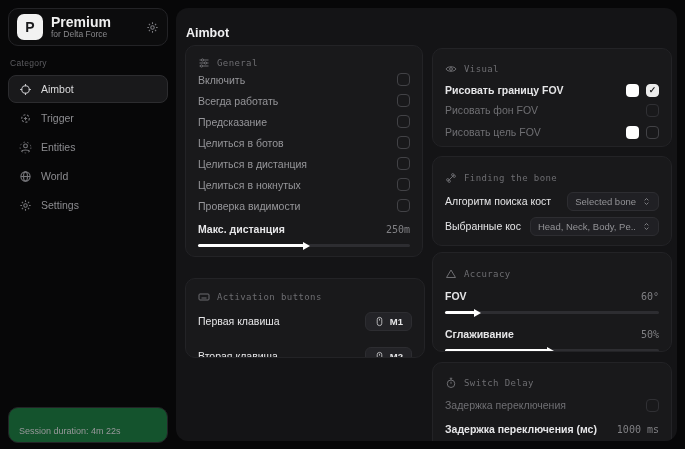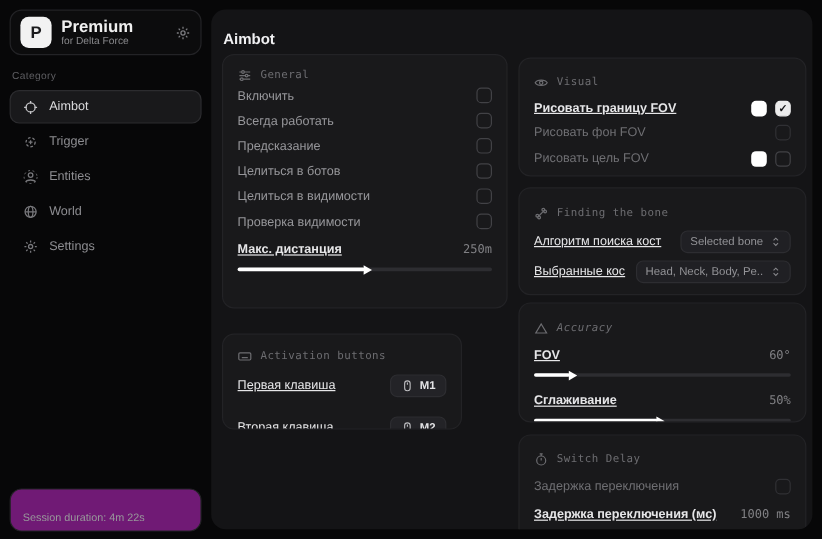--- a/index.html
+++ b/index.html
@@ -37,59 +37,59 @@
     height:28px; display:flex; align-items:center; gap:9px;
     padding:0 10px; border-radius:8px; font-size:10.5px; color:#8d8d91;
     border:1px solid transparent; cursor:pointer;
   }
   .nav-item .nv-icon { color:#77777b; }
   .nav-item.active { border-color:#2c2c2f; background:#19191b; color:#dadadc; }
   .nav-item.active .nv-icon { color:#c7c7ca; }
 
   .session-card {
     position:absolute; left:0; bottom:0; width:160px; height:36px;
-    border:1px solid #232326; border-radius:10px; background:#701a75;
+    border:1px solid #232326; border-radius:10px; background:#14532d;
     display:flex; align-items:flex-end; padding:6px 10px;
   }
   .session-text { font-size:9px; color:#98989b; }
 
   
   .main {
     position:absolute; left:176px; top:8px; width:501px; height:433px;
     background:#141416; border-radius:12px; overflow:hidden;
   }
   .main-title { position:absolute; left:10px; top:18px; font-size:12.5px; font-weight:bold; color:#f0f0f2; }
 
   .panel {
     position:absolute; background:#19191b; border:1px solid #232326;
     border-radius:10px; padding:0 12px; overflow:hidden;
   }
   .p-general   { left:9px;   top:37px;  width:238px; height:212px; }
-  .p-activation{ left:9px;   top:270px; width:200px; height:80px; }
+  .p-activation{ left:9px;   top:270px; width:240px; height:80px; }
   .p-visual    { left:256px; top:40px;  width:240px; height:99px; }
   .p-bone      { left:256px; top:148px; width:240px; height:90px; }
   .p-accuracy  { left:256px; top:244px; width:240px; height:100px; }
   .p-switch    { left:256px; top:354px; width:240px; height:92px; }
 
   .panel-header {
     display:flex; align-items:center; gap:7px;
     font-family:"DejaVu Sans Mono", monospace;
     font-size:9px; color:#6d6d71; letter-spacing:.4px;
   }
   .panel-header .ph-icon { color:#6d6d71; }
   .p-general .panel-header { margin-top:11px; }
   .p-activation .panel-header { margin-top:12px; }
   .p-visual .panel-header { margin-top:14px; }
   .p-bone .panel-header { margin-top:15px; }
-  .p-accuracy .panel-header { margin-top:15px;font-style:italic; }
+  .p-accuracy .panel-header { margin-top:15px; }
   .p-switch .panel-header { margin-top:14px; }
 
   .row { display:flex; align-items:center; justify-content:space-between; }
   .row-label { font-size:10.5px; color:#96969a; }
-  .row-label.bright { color:#e6e6e8;text-decoration:underline; }
+  .row-label.bright { color:#e6e6e8; }
   .row-label.dim { color:#6f6f73; }
 
   .toggle-row { height:21px; }
   .p-general .toggle-row:first-of-type { margin-top:8px; }
 
   .checkbox {
     width:13px; height:13px; border-radius:4px;
     border:1.5px solid #424246; flex-shrink:0; cursor:pointer;
     display:flex; align-items:center; justify-content:center;
   }
@@ -230,21 +230,25 @@
     </div>
     <div class="row toggle-row">
       <span class="row-label">Предсказание</span>
       <span class="checkbox"></span>
     </div>
     <div class="row toggle-row">
       <span class="row-label">Целиться в ботов</span>
       <span class="checkbox"></span>
     </div>
     <div class="row toggle-row">
-      <span class="row-label">Целиться в видимости</span>
+      <span class="row-label">Целиться в дистанция</span>
+      <span class="checkbox"></span>
+    </div>
+    <div class="row toggle-row">
+      <span class="row-label">Целиться в нокнутых</span>
       <span class="checkbox"></span>
     </div>
     <div class="row toggle-row">
       <span class="row-label">Проверка видимости</span>
       <span class="checkbox"></span>
     </div>
     <div class="row value-row" style="margin-top:4px;">
       <span class="row-label bright" style="font-weight:bold;">Макс. дистанция</span>
       <span class="value-text">250m</span>
     </div>

